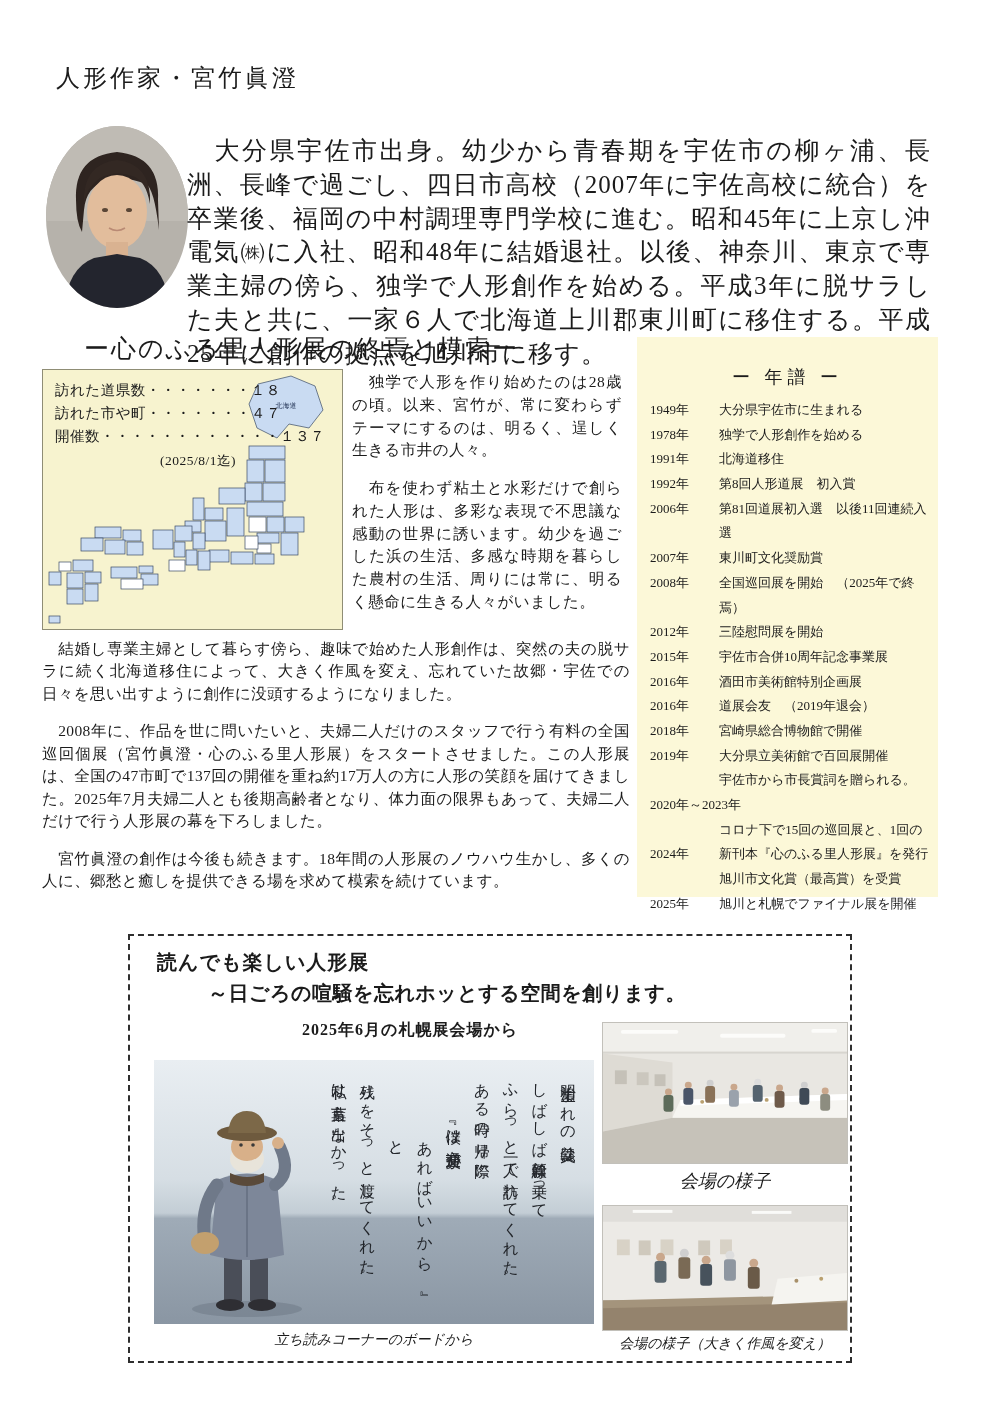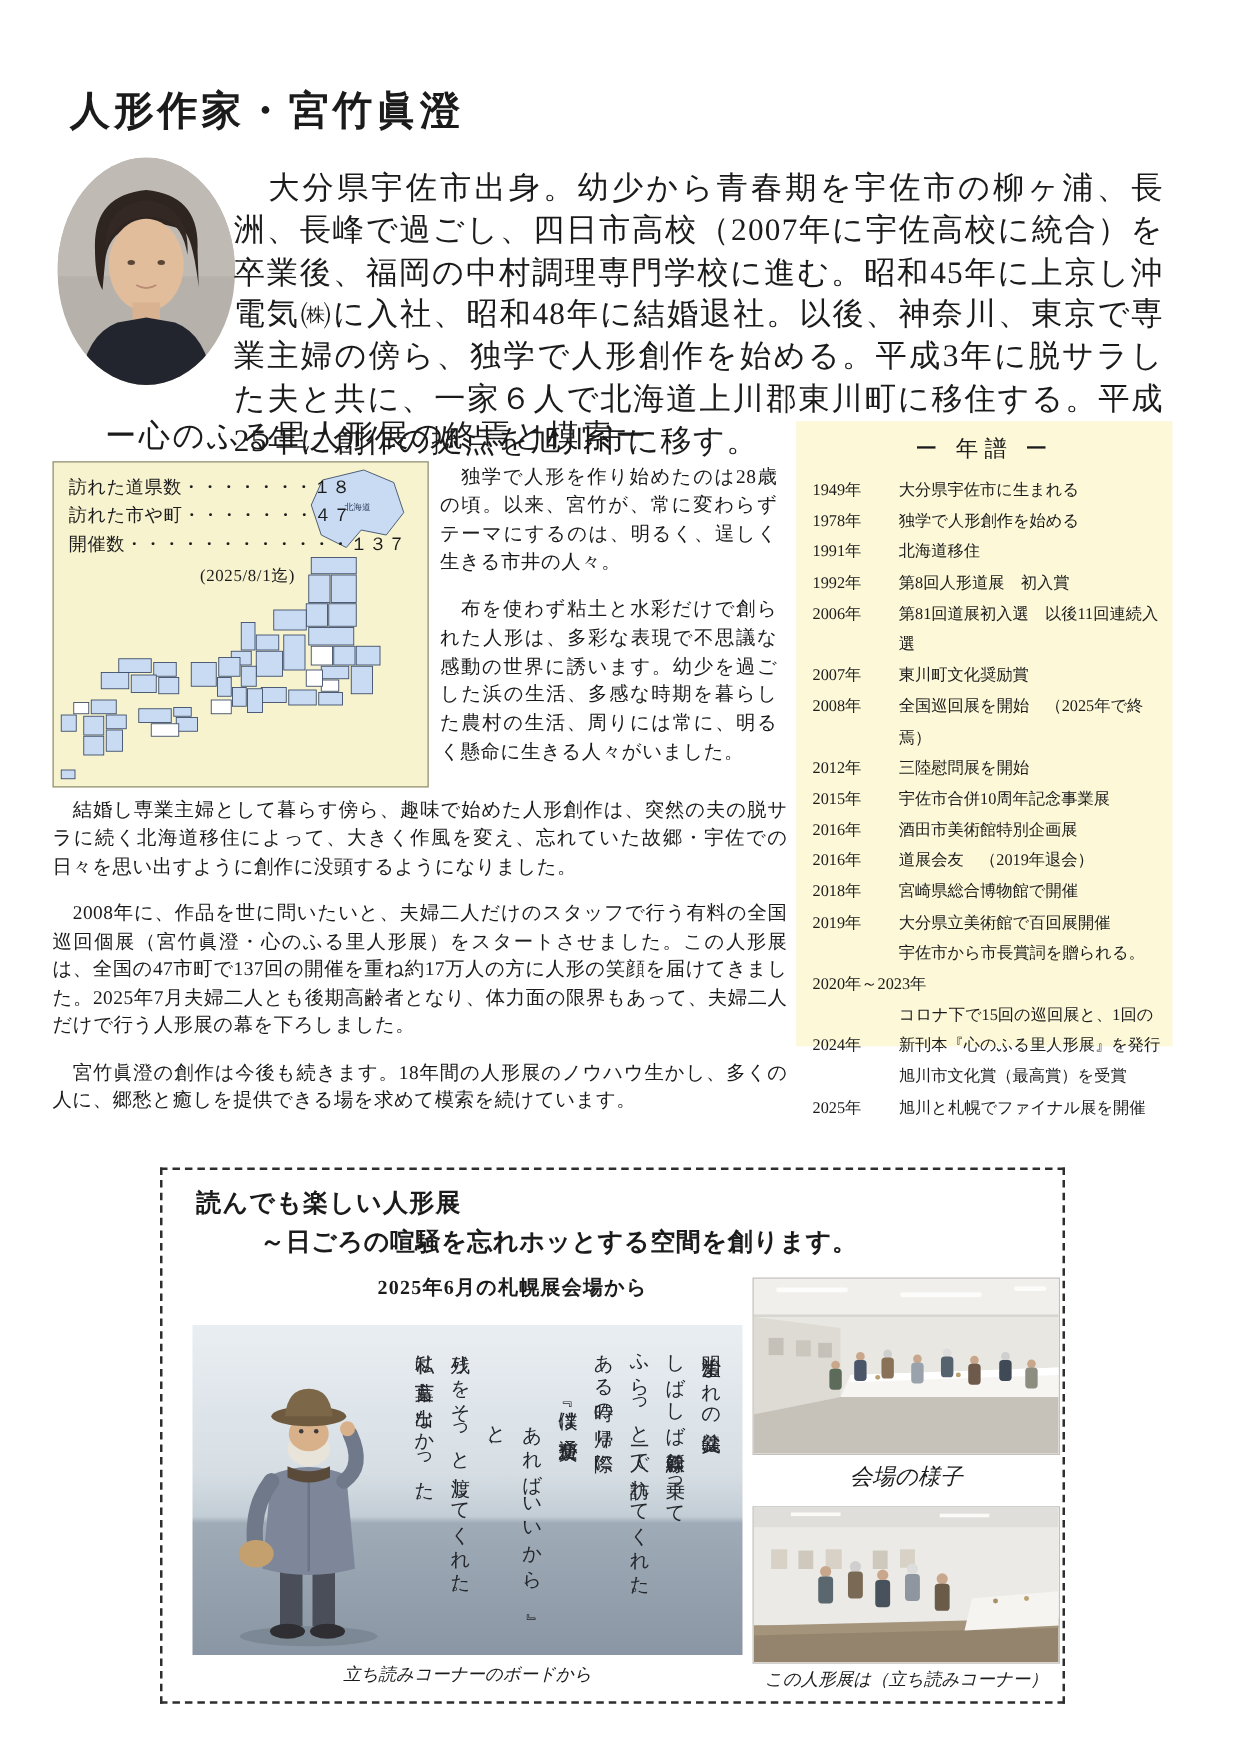--- a/index.html
+++ b/index.html
@@ -1,39 +1,39 @@
 <!DOCTYPE html>
 <html><head>
 <meta charset="utf-8">
 <style>
   html,body{margin:0;padding:0;background:#ffffff;}
   .page{position:relative;width:992px;height:1403px;background:#ffffff;margin:0 auto;
         font-family:"Liberation Serif","DejaVu Serif",serif;color:#1b1b1b;overflow:hidden;}
 
-  .title{position:absolute;left:56px;top:46px;font-size:32px;font-weight:700;letter-spacing:3px;}
+  .title{position:absolute;left:56px;top:46px;font-size:24px;font-weight:400;letter-spacing:3px;}
 
   .portrait{position:absolute;left:46px;top:126px;width:142px;height:182px;}
   .portrait svg{width:100%;height:100%;display:block;}
 
   .bio{position:absolute;left:187px;top:134px;width:744px;font-size:25px;line-height:1.35;
        text-align:justify;letter-spacing:1px;margin:0;}
 
   .section-heading{position:absolute;left:84px;top:332px;font-size:25px;font-weight:400;letter-spacing:2px;margin:0;}
 
   .map-box{position:absolute;left:42px;top:369px;width:301px;height:261px;background:#f7f3cf;border:1px solid #8f8d75;box-sizing:border-box;}
   .japan-map{position:absolute;inset:0;width:100%;height:100%;}
   .stats{position:absolute;left:12px;top:9px;font-size:14.5px;line-height:1.6;letter-spacing:.5px;z-index:2;}
   .stat-asof{padding-left:16px;font-size:13.5px;margin-top:1px;text-align:center;}
   .map-label{font-size:7px;fill:#223355;}
 
   .mid-col{position:absolute;left:352px;top:371px;width:270px;font-size:15.5px;line-height:1.47;text-align:justify;letter-spacing:.5px;}
   .mid-col p{margin:0;}
   .mid-col p + p{margin-top:15px;}
 
-  .timeline{position:absolute;left:637px;top:337px;width:301px;height:500px;background:#fcf8d8;box-sizing:border-box;padding-top:10px;}
+  .timeline{position:absolute;left:637px;top:337px;width:301px;height:560px;background:#fcf8d8;box-sizing:border-box;padding-top:28px;}
   .timeline-title{text-align:center;font-size:18px;letter-spacing:5px;margin-bottom:9px;}
   .t-row{display:flex;padding:0 8px 0 13px;font-size:13px;line-height:1.9;gap:12px;}
   .t-year{flex:0 0 auto;min-width:57px;}
   .t-text{flex:1 1 auto;}
 
   .body-paras{position:absolute;left:42px;top:638px;width:588px;font-size:15.5px;line-height:1.45;text-align:justify;letter-spacing:.4px;}
   .body-paras p{margin:0 0 15px 0;}
 
   .footer-box{position:absolute;left:128px;top:934px;width:724px;height:429px;border:2px dashed #2e2e2e;box-sizing:border-box;}
   .fb-heading{position:absolute;left:27px;top:13px;font-size:20px;font-weight:700;letter-spacing:1px;}
@@ -367,16 +367,16 @@
         <g>
             <circle cx="128" cy="50" r="4.5" fill="#dddddd"></circle>
             <rect x="122" y="54" width="12" height="22" rx="3" fill="#8e96a0"></rect>
           </g>
         <g>
             <circle cx="152" cy="58" r="4.5" fill="#c9a78c"></circle>
             <rect x="146" y="62" width="12" height="22" rx="3" fill="#6a5a48"></rect>
           </g>
       </svg>
     </figure>
-    <div class="photo-caption cap2">この人形展は（立ち読みコーナー）</div>
+    <div class="photo-caption cap2">会場の様子（大きく作風を変え）</div>
   </section>
 
 </div>
 
 </body></html>

